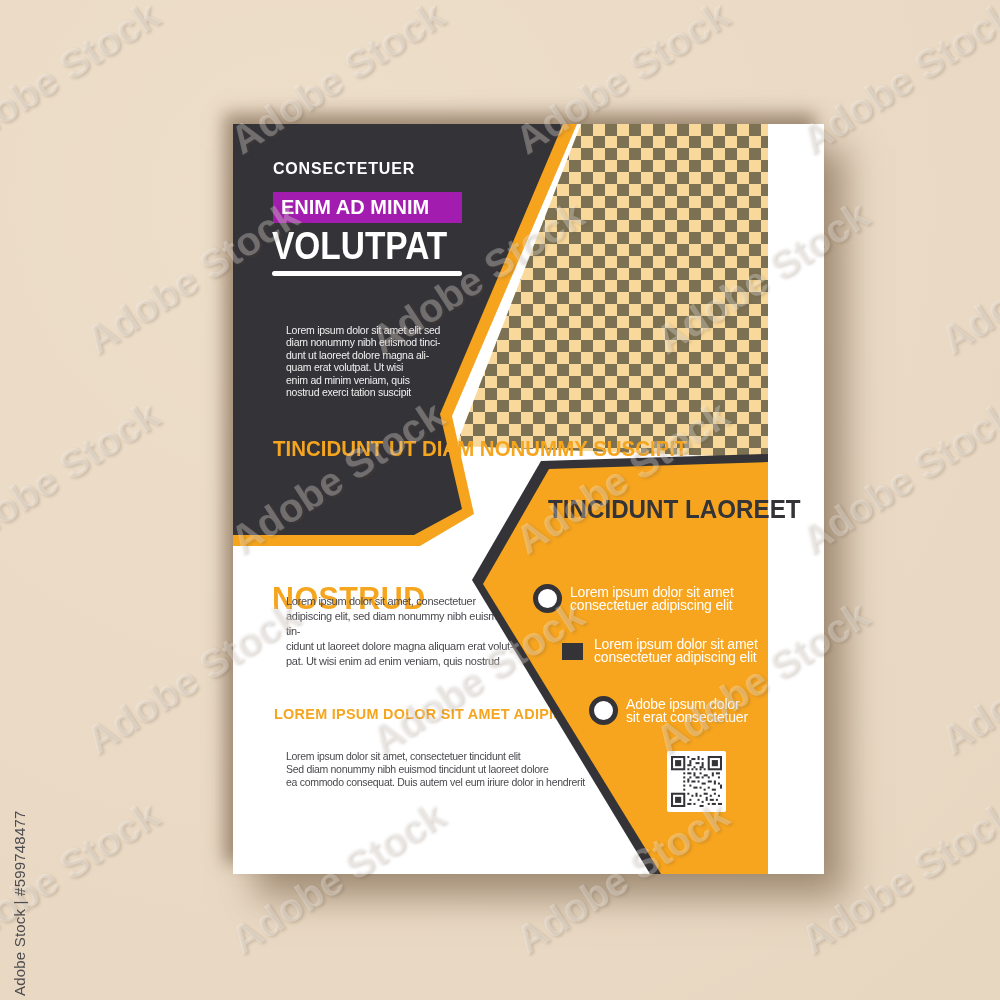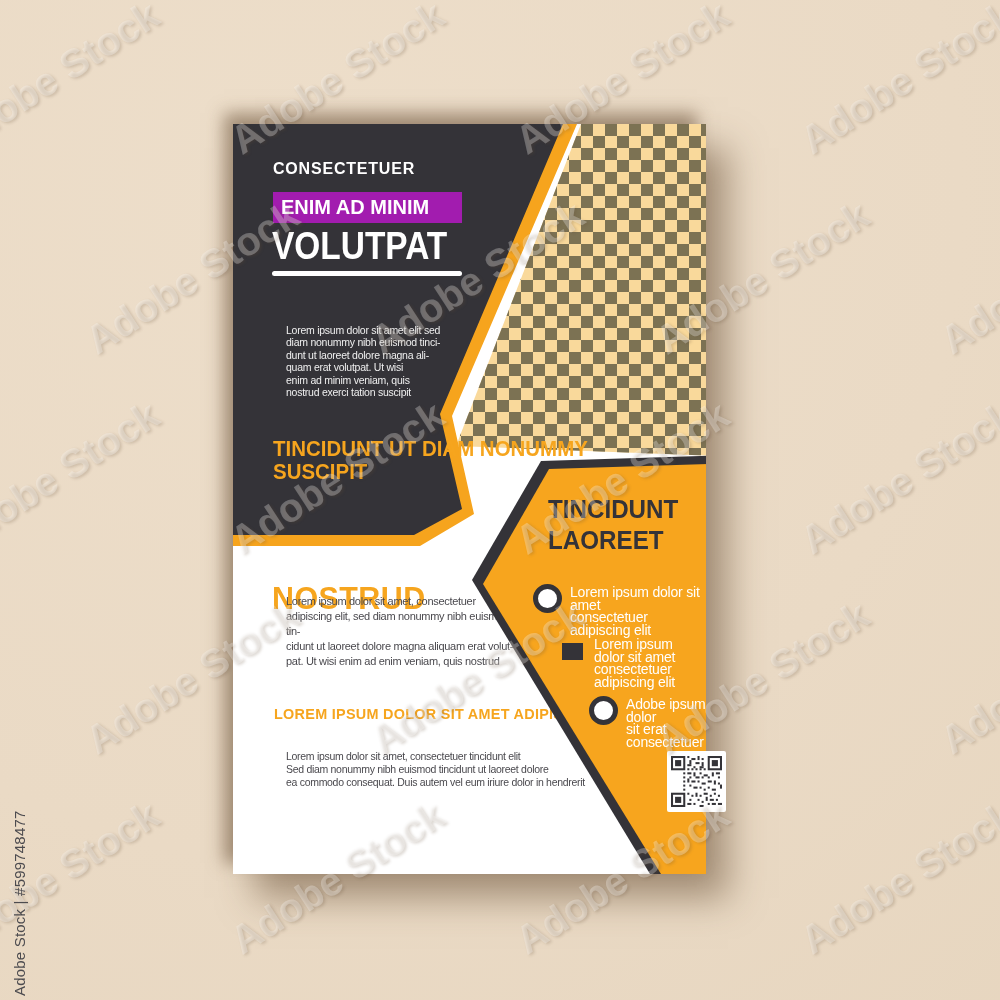--- a/index.html
+++ b/index.html
@@ -1,20 +1,20 @@
 <!DOCTYPE html>
 <html><head>
 <meta charset="utf-8">
 <style>
   html,body{margin:0;padding:0;width:1000px;height:1000px;overflow:hidden;
     background:#EADAC5;font-family:"Liberation Sans",sans-serif;}
   .stage{position:relative;width:1000px;height:1000px;background:
     radial-gradient(120% 120% at 30% 20%, #EDDECA 0%, #EADAC5 55%, #E6D5BE 100%);}
   
-  .flyer{position:absolute;left:233px;top:124px;width:473px;height:750px;background:#ffffff;
+  .flyer{position:absolute;left:233px;top:124px;width:591px;height:750px;background:#ffffff;
     box-shadow:-9px -11px 16px rgba(104,79,53,.55), 22px 24px 34px rgba(96,69,44,.5);}
   .shape{position:absolute;inset:0;}
   .checker{z-index:11;background-color:#F9D99B;
     background-image:
       linear-gradient(45deg,#7C7253 25%,transparent 25%,transparent 75%,#7C7253 75%),
       linear-gradient(45deg,#7C7253 25%,transparent 25%,transparent 75%,#7C7253 75%);
     background-size:24px 24px;background-position:0 0,12px 12px;
     clip-path:polygon(348px 0px,535px 0px,535px 334px,223px 322px);}
   .stripe{z-index:11;background:#F6A41D;
     clip-path:polygon(0px 0px,344px 0px,219px 292px,241px 390px,187px 422px,0px 422px);}

